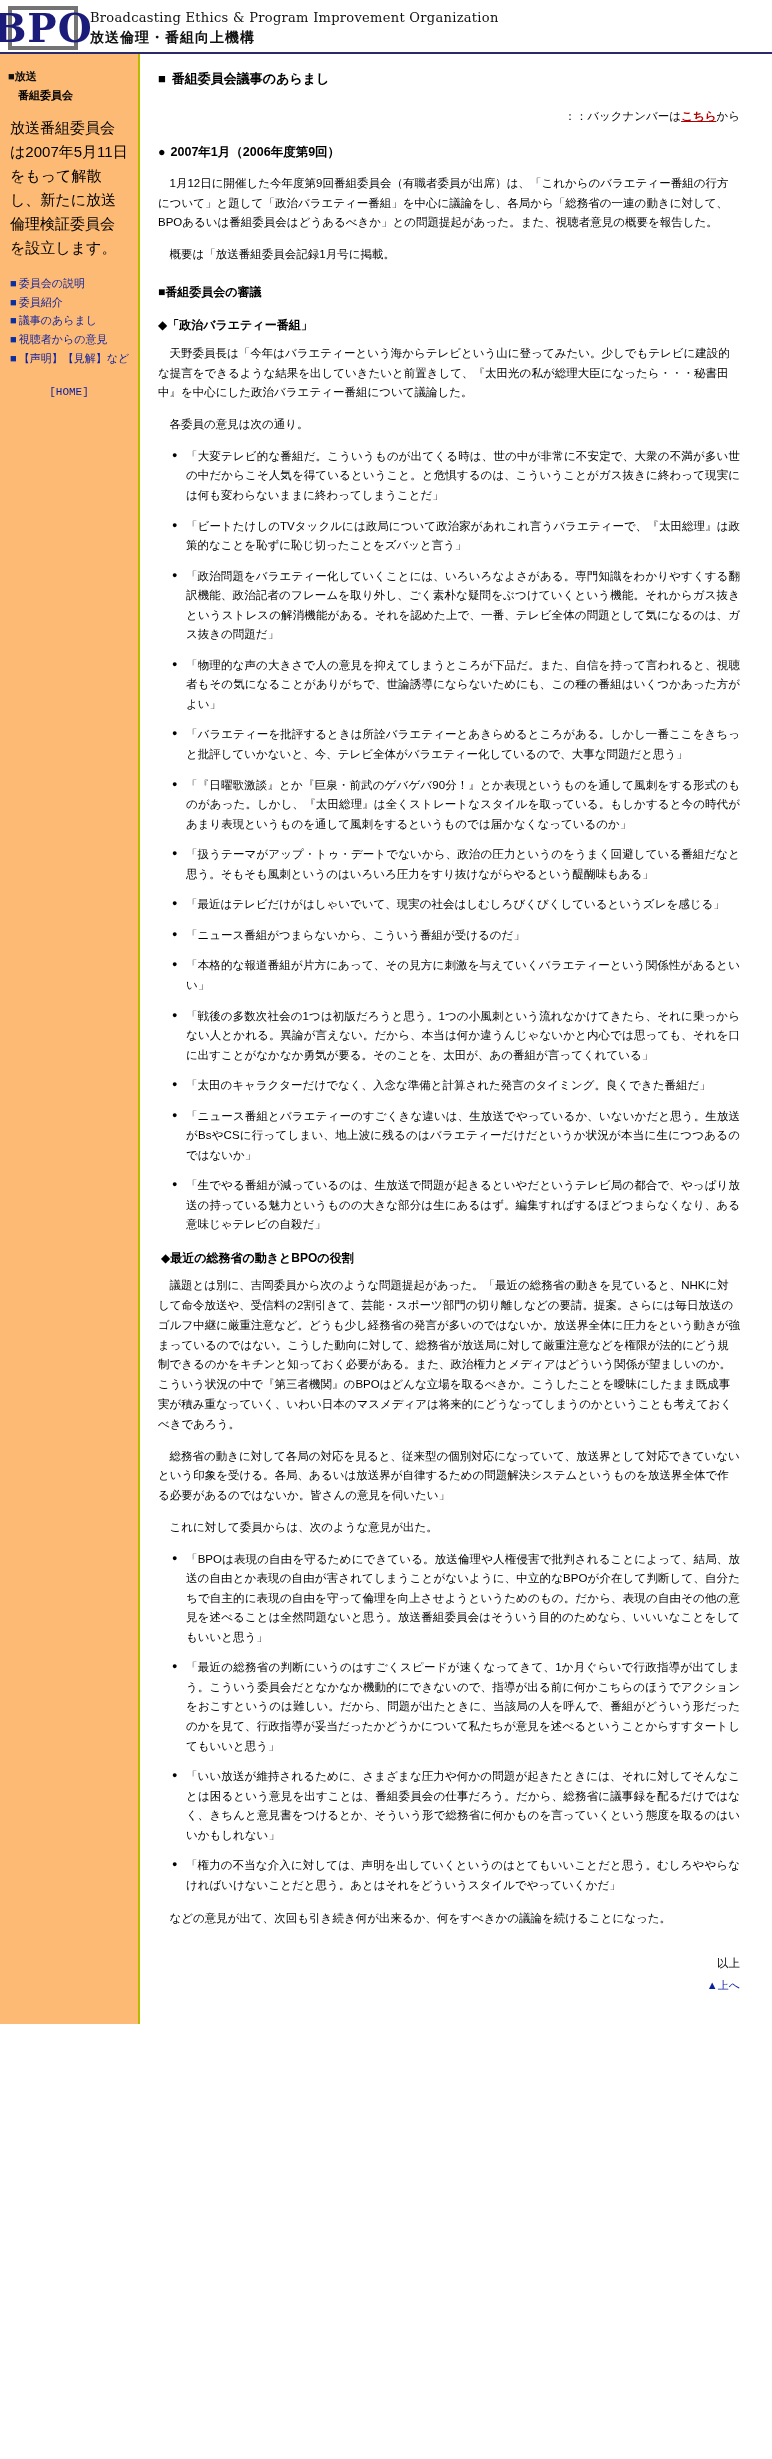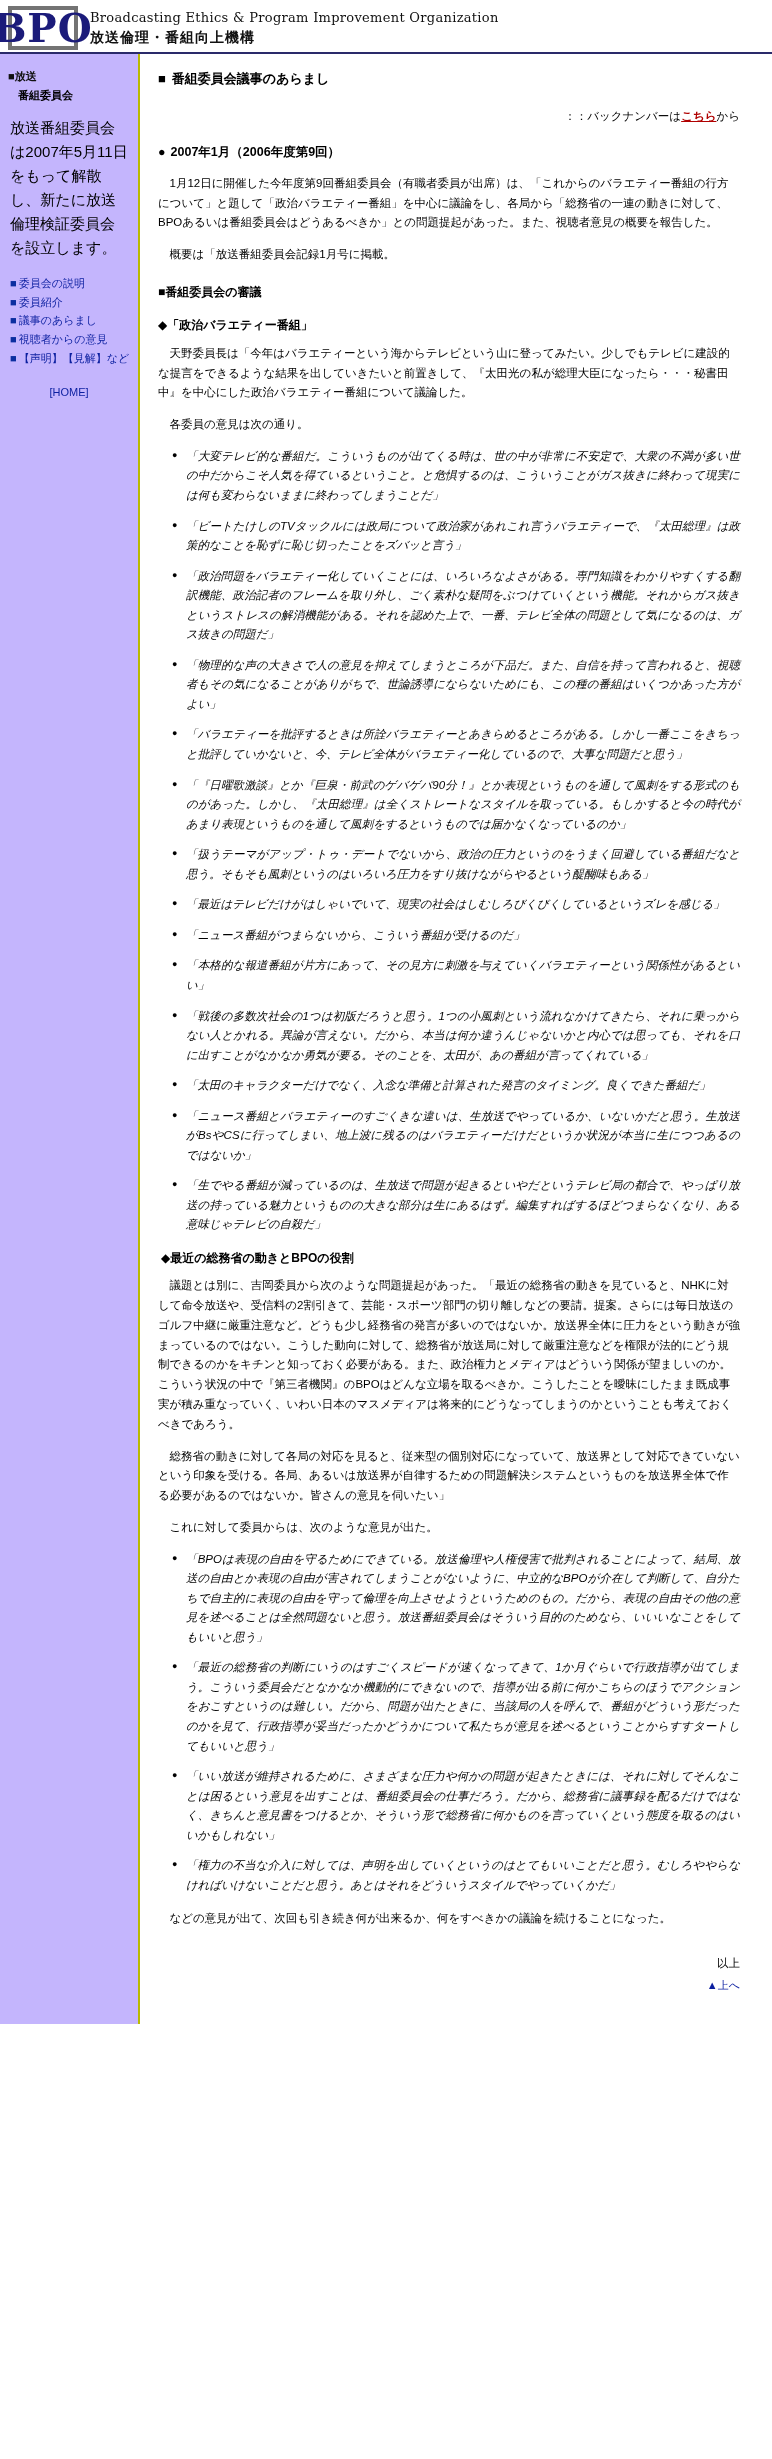--- a/index.html
+++ b/index.html
@@ -49,21 +49,21 @@
     font-weight: bold;
     color: #111111;
     letter-spacing: 1px;
   }
 
   
   .body-wrap { display: flex; align-items: stretch; }
   .sidebar {
     width: 140px;
     flex: 0 0 140px;
-    background: #c4b5fd;
+    background: #fdba74;
     border-right: 2px solid #b9b900;
     padding: 14px 8px 20px 8px;
     font-size: 11px;
     line-height: 1.55;
   }
   .sb-title {
     color: #111111;
     font-weight: bold;
     font-size: 11px;
     margin-bottom: 2px;
@@ -85,20 +85,21 @@
     color: #0b1fa0;
     text-decoration: none;
     line-height: 1.7;
     white-space: nowrap;
   }
   .sb-link .bullet { color: #0b2ea0; margin-right: 2px; }
   .sb-home {
     margin-top: 8px;
     text-align: center;
     font-size: 11px;
+    font-family: Liberation Mono, monospace;
   }
   .sb-home a { color: #0b1fa0; text-decoration: none; }
 
   
   .content {
     flex: 1 1 auto;
     padding: 14px 32px 30px 18px;
     line-height: 1.62;
   }
   h1.doc-title {
@@ -133,21 +134,20 @@
   h3.subsec {
     font-size: 12px;
     font-weight: bold;
     margin: 14px 0 8px 0;
   }
   h3.subsec .dia { margin-right: 3px; }
   ul.quotes {
     list-style: none;
     margin: 0 0 12px 0;
     padding: 0 0 0 14px;
-    font-style: italic;
   }
   ul.quotes > li {
     position: relative;
     margin: 0 0 11px 0;
     padding-left: 14px;
     font-size: 11.5px;
     line-height: 1.7;
     text-align: justify;
   }
   ul.quotes > li::before {

